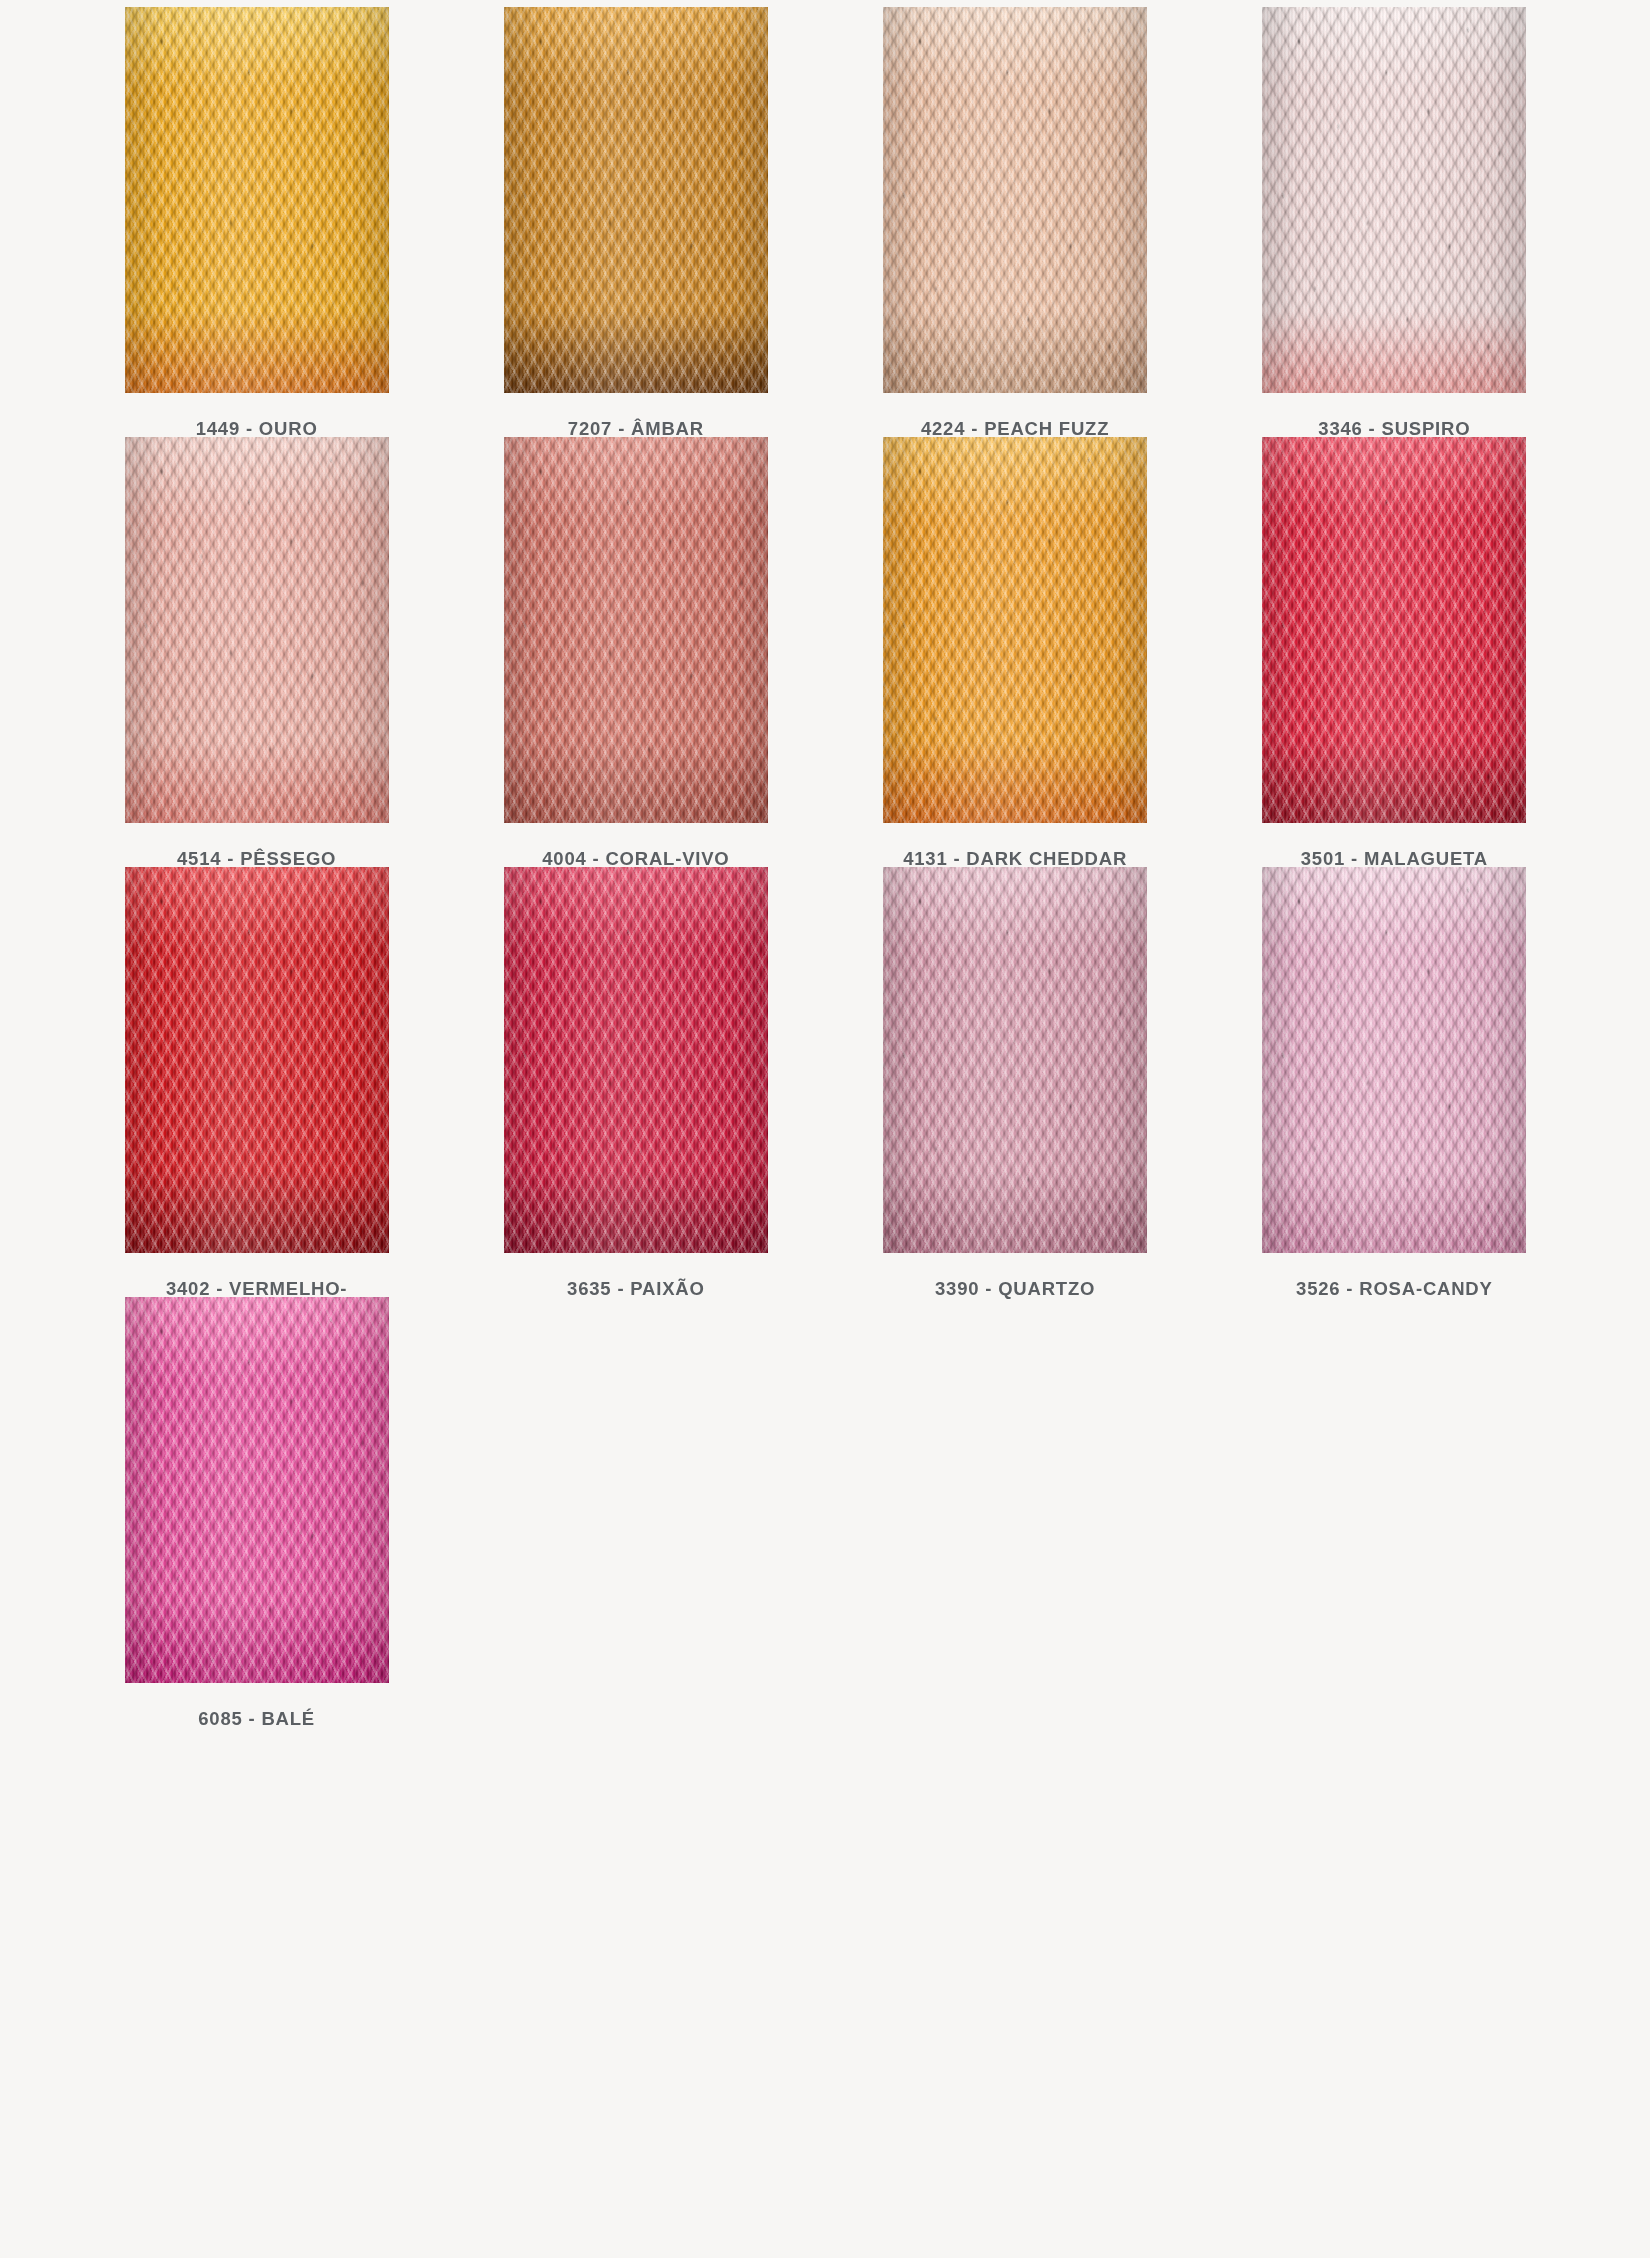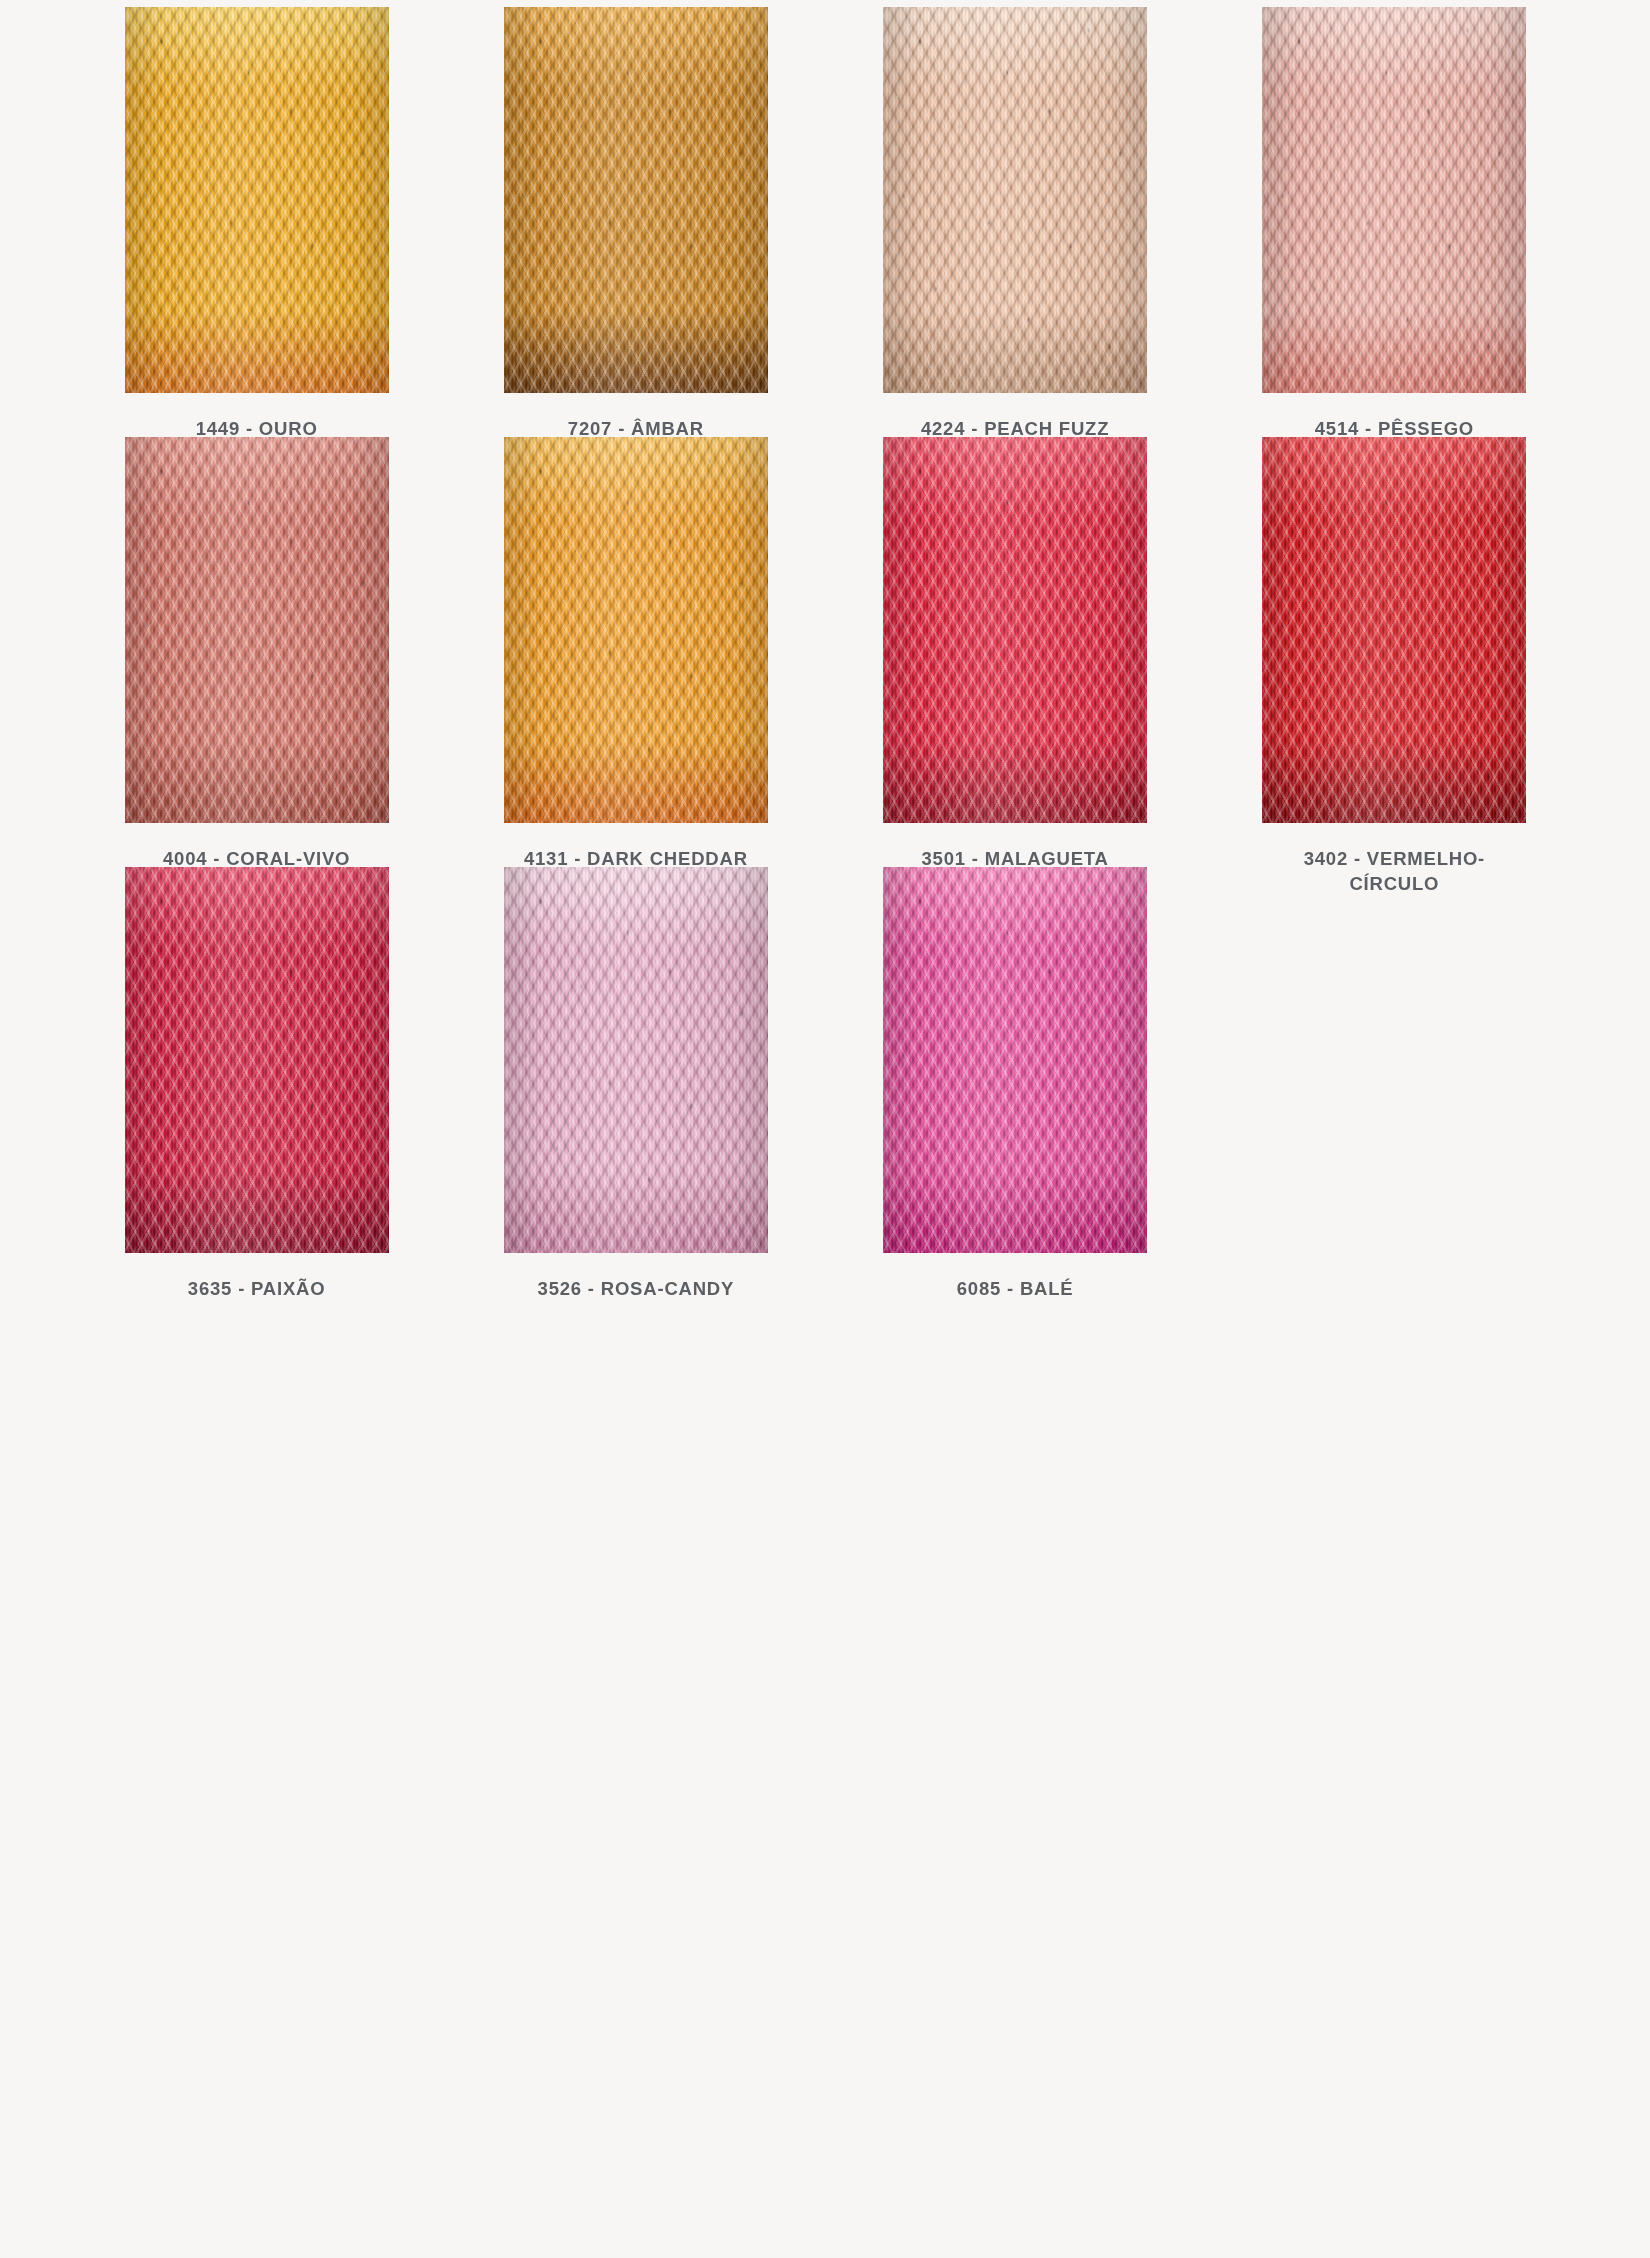--- a/index.html
+++ b/index.html
@@ -177,20 +177,31 @@
           <div class="yarn-speckle"></div>
           <div class="yarn-weave a"></div>
           <div class="yarn-weave b"></div>
           <div class="yarn-weave c"></div>
           <div class="yarn-shade"></div>
         </div>
         <div class="swatch-label">4224 - PEACH FUZZ</div>
       </div>
       <div class="swatch-cell">
         <div class="yarn-frame">
+          <div class="yarn-base" style="background: linear-gradient(rgb(253, 239, 238) 0%, rgb(246, 219, 218) 22%, rgb(246, 219, 218) 78%, rgb(232, 145, 143) 100%);"></div>
+          <div class="yarn-speckle"></div>
+          <div class="yarn-weave a"></div>
+          <div class="yarn-weave b"></div>
+          <div class="yarn-weave c"></div>
+          <div class="yarn-shade"></div>
+        </div>
+        <div class="swatch-label">3346 - SUSPIRO</div>
+      </div>
+      <div class="swatch-cell">
+        <div class="yarn-frame">
           <div class="yarn-base" style="background: linear-gradient(rgb(251, 210, 201) 0%, rgb(242, 174, 162) 22%, rgb(242, 174, 162) 78%, rgb(218, 110, 99) 100%);"></div>
           <div class="yarn-speckle"></div>
           <div class="yarn-weave a"></div>
           <div class="yarn-weave b"></div>
           <div class="yarn-weave c"></div>
           <div class="yarn-shade"></div>
         </div>
         <div class="swatch-label">4514 - PÊSSEGO</div>
       </div>
       <div class="swatch-cell">
@@ -243,20 +254,31 @@
           <div class="yarn-speckle"></div>
           <div class="yarn-weave a"></div>
           <div class="yarn-weave b"></div>
           <div class="yarn-weave c"></div>
           <div class="yarn-shade"></div>
         </div>
         <div class="swatch-label">3635 - PAIXÃO</div>
       </div>
       <div class="swatch-cell">
         <div class="yarn-frame">
+          <div class="yarn-base" style="background: linear-gradient(rgb(240, 194, 208) 0%, rgb(220, 153, 173) 22%, rgb(220, 153, 173) 78%, rgb(176, 102, 126) 100%);"></div>
+          <div class="yarn-speckle"></div>
+          <div class="yarn-weave a"></div>
+          <div class="yarn-weave b"></div>
+          <div class="yarn-weave c"></div>
+          <div class="yarn-shade"></div>
+        </div>
+        <div class="swatch-label">3390 - QUARTZO</div>
+      </div>
+      <div class="swatch-cell">
+        <div class="yarn-frame">
           <div class="yarn-base" style="background: linear-gradient(rgb(250, 213, 229) 0%, rgb(238, 174, 203) 22%, rgb(238, 174, 203) 78%, rgb(204, 123, 161) 100%);"></div>
           <div class="yarn-speckle"></div>
           <div class="yarn-weave a"></div>
           <div class="yarn-weave b"></div>
           <div class="yarn-weave c"></div>
           <div class="yarn-shade"></div>
         </div>
         <div class="swatch-label">3526 - ROSA-CANDY</div>
       </div>
       <div class="swatch-cell">

